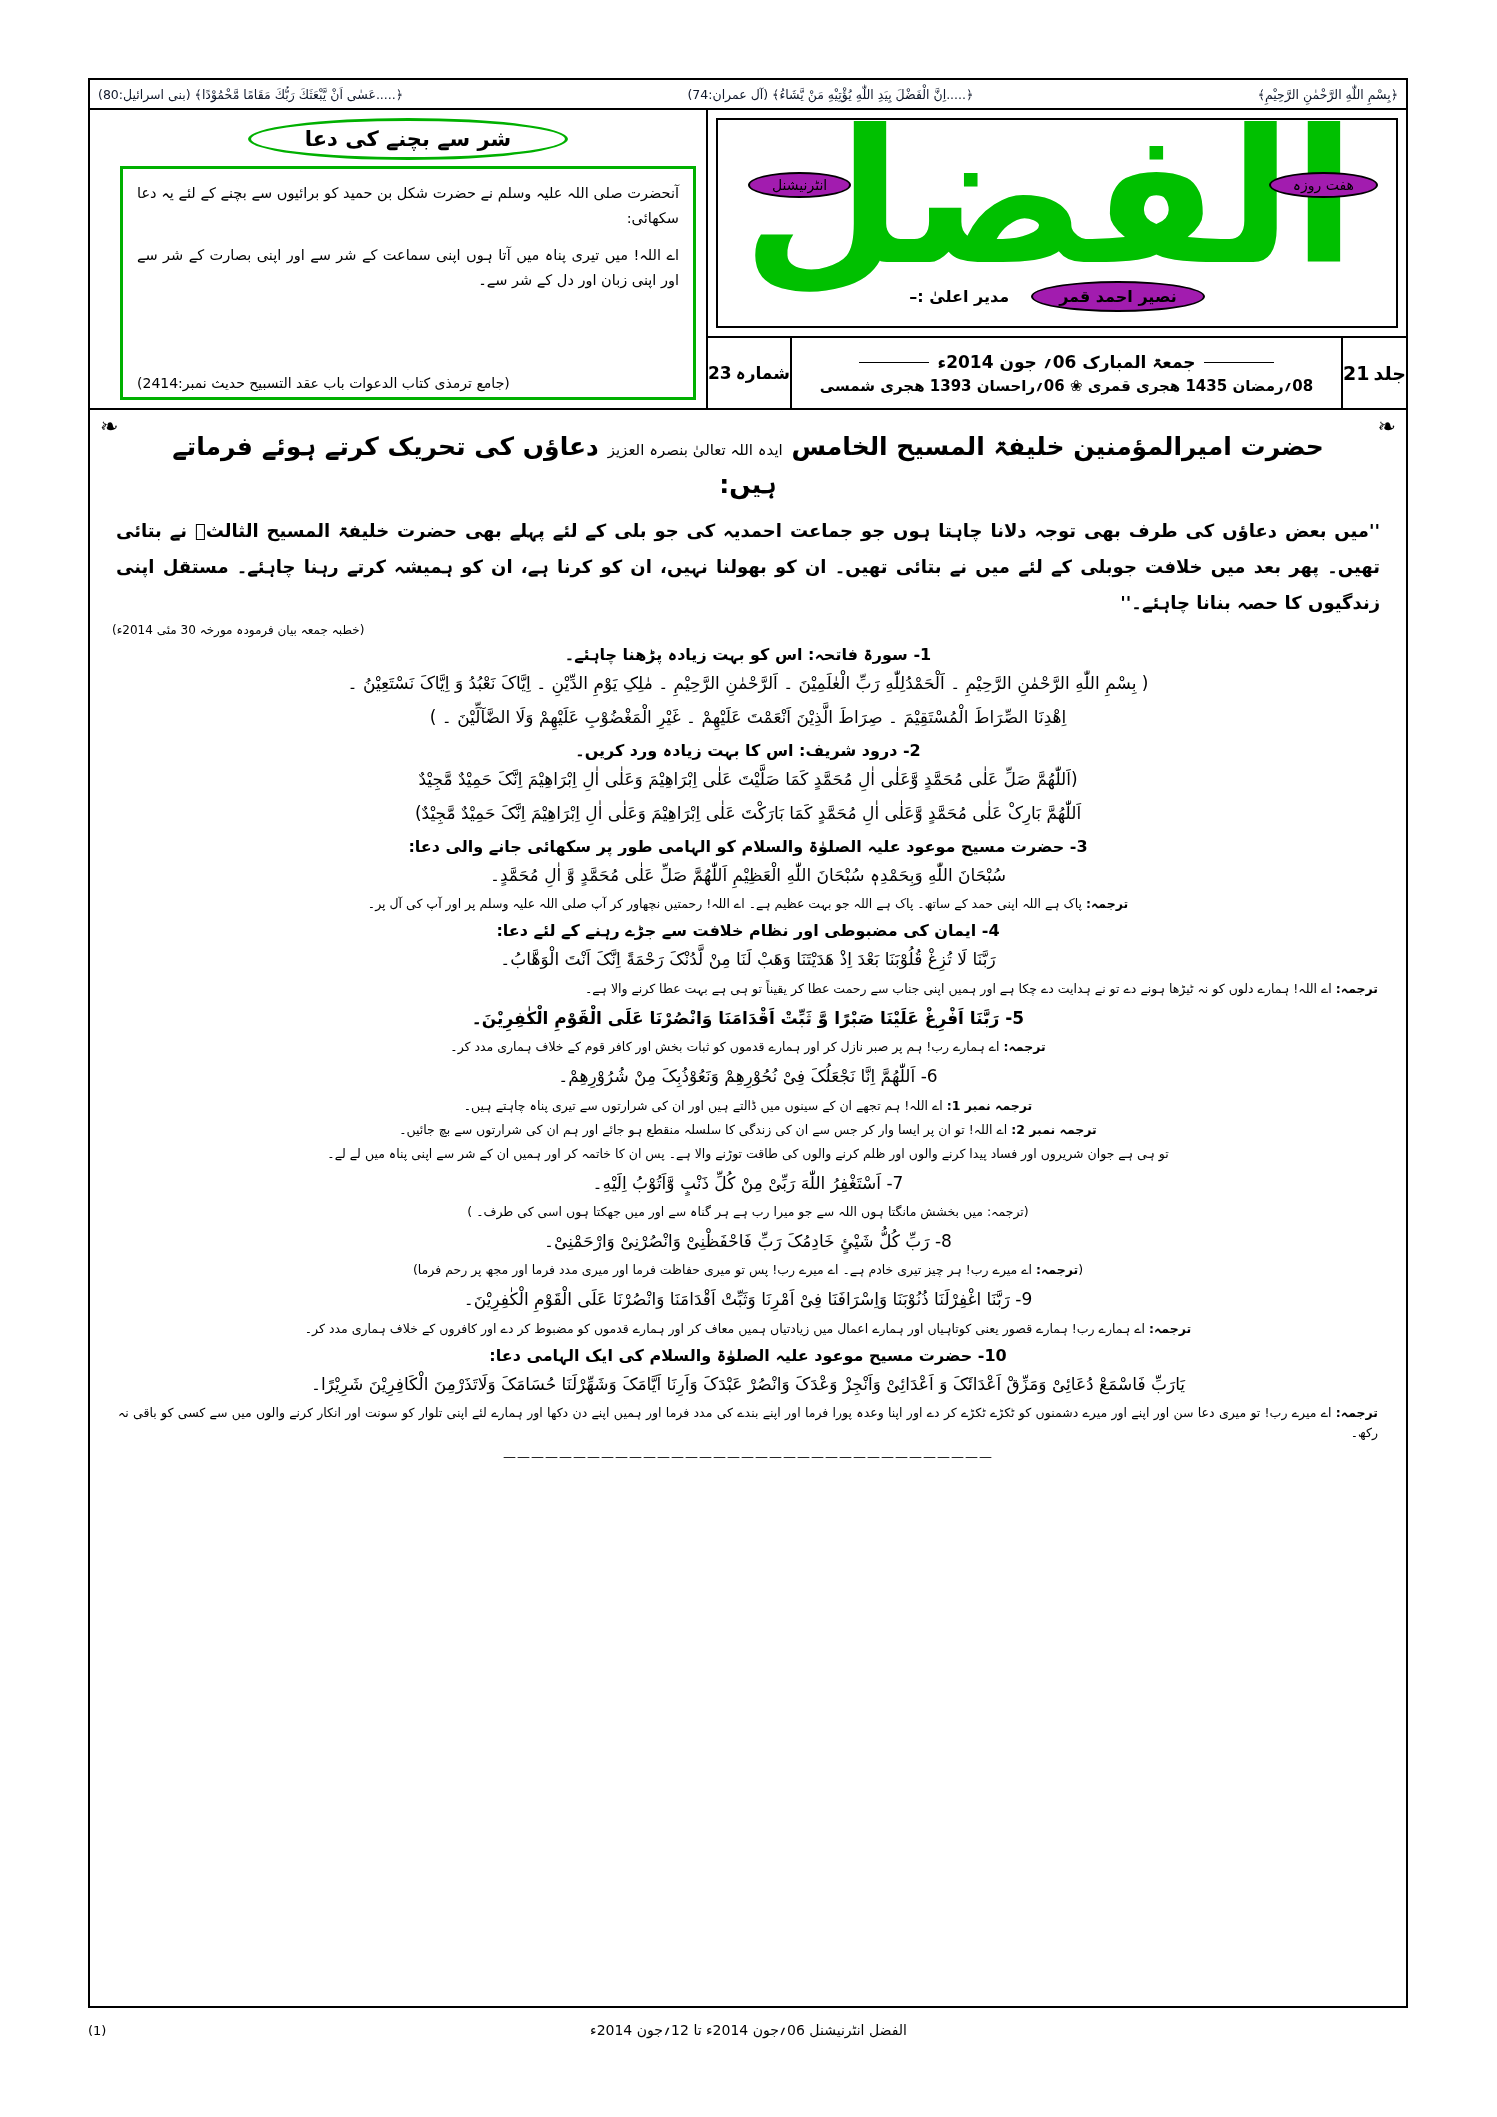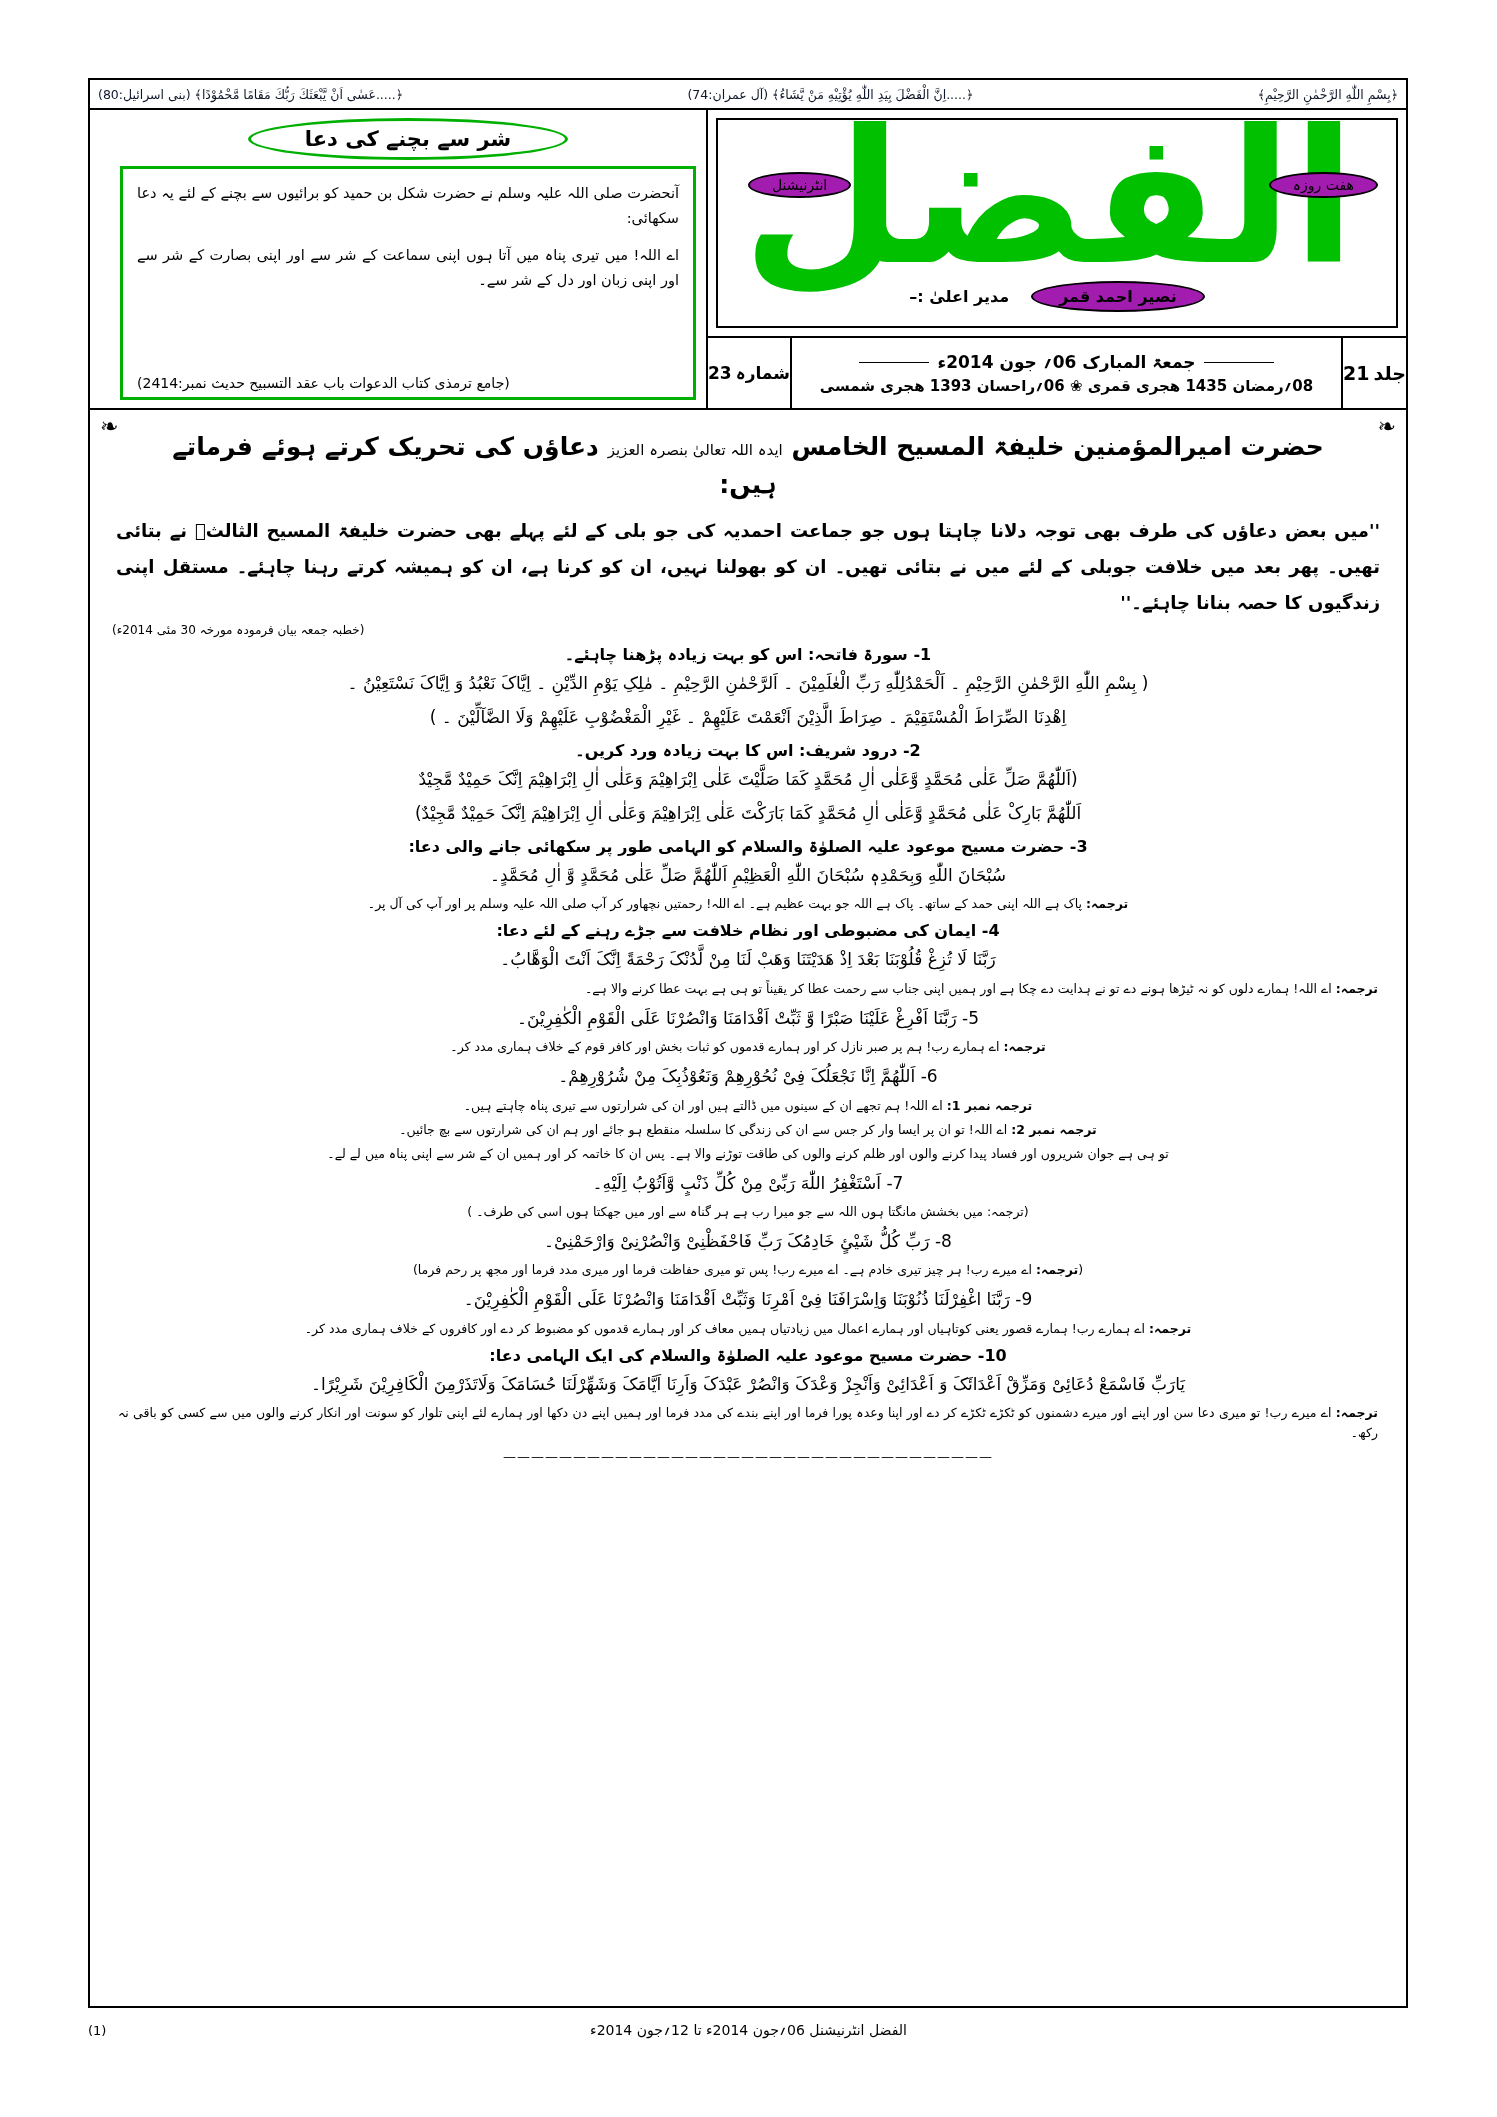--- a/index.html
+++ b/index.html
@@ -386,21 +386,21 @@
             <div class="item-head">3- حضرت مسیح موعود علیہ الصلوٰۃ والسلام کو الہامی طور پر سکھائی جانے والی دعا:</div>
             <div class="arabic">سُبْحَانَ اللّٰهِ وَبِحَمْدِهٖ سُبْحَانَ اللّٰهِ الْعَظِیْمِ اَللّٰهُمَّ صَلِّ عَلٰی مُحَمَّدٍ وَّ اٰلِ مُحَمَّدٍ۔</div>
             <div class="trans center"><b>ترجمہ:</b> پاک ہے اللہ اپنی حمد کے ساتھ۔ پاک ہے اللہ جو بہت عظیم ہے۔ اے اللہ! رحمتیں نچھاور کر آپ صلی اللہ علیہ وسلم پر اور آپ کی آل پر۔</div>
           </div>
           <div>
             <div class="item-head">4- ایمان کی مضبوطی اور نظام خلافت سے جڑے رہنے کے لئے دعا:</div>
             <div class="arabic">رَبَّنَا لَا تُزِغْ قُلُوْبَنَا بَعْدَ اِذْ هَدَیْتَنَا وَهَبْ لَنَا مِنْ لَّدُنْکَ رَحْمَةً اِنَّکَ اَنْتَ الْوَهَّابُ۔</div>
             <div class="trans"><b>ترجمہ:</b> اے اللہ! ہمارے دلوں کو نہ ٹیڑھا ہونے دے تو نے ہدایت دے چکا ہے اور ہمیں اپنی جناب سے رحمت عطا کر یقیناً تو ہی ہے بہت عطا کرنے والا ہے۔</div>
           </div>
           <div>
-            <div class="arabic" style="font-weight: normal;">5- رَبَّنَا اَفْرِغْ عَلَیْنَا صَبْرًا وَّ ثَبِّتْ اَقْدَامَنَا وَانْصُرْنَا عَلَی الْقَوْمِ الْکٰفِرِیْنَ۔</div>
+            <div class="arabic" style="font-weight: bold;">5- رَبَّنَا اَفْرِغْ عَلَیْنَا صَبْرًا وَّ ثَبِّتْ اَقْدَامَنَا وَانْصُرْنَا عَلَی الْقَوْمِ الْکٰفِرِیْنَ۔</div>
             <div class="trans center"><b>ترجمہ:</b> اے ہمارے رب! ہم پر صبر نازل کر اور ہمارے قدموں کو ثبات بخش اور کافر قوم کے خلاف ہماری مدد کر۔</div>
           </div>
           <div>
             <div class="arabic" style="font-weight: normal;">6- اَللّٰهُمَّ اِنَّا نَجْعَلُکَ فِیْ نُحُوْرِهِمْ وَنَعُوْذُبِکَ مِنْ شُرُوْرِهِمْ۔</div>
             <div class="trans center"><b>ترجمہ نمبر 1:</b> اے اللہ! ہم تجھے ان کے سینوں میں ڈالتے ہیں اور ان کی شرارتوں سے تیری پناہ چاہتے ہیں۔</div>
             <div class="trans center"><b>ترجمہ نمبر 2:</b> اے اللہ! تو ان پر ایسا وار کر جس سے ان کی زندگی کا سلسلہ منقطع ہو جائے اور ہم ان کی شرارتوں سے بچ جائیں۔</div>
             <div class="trans center">تو ہی ہے جوان شریروں اور فساد پیدا کرنے والوں اور ظلم کرنے والوں کی طاقت توڑنے والا ہے۔ پس ان کا خاتمہ کر اور ہمیں ان کے شر سے اپنی پناہ میں لے لے۔</div>
           </div>
           <div>
             <div class="arabic" style="font-weight: normal;">7- اَسْتَغْفِرُ اللّٰهَ رَبِّیْ مِنْ کُلِّ ذَنْبٍ وَّاَتُوْبُ اِلَیْهِ۔</div>

